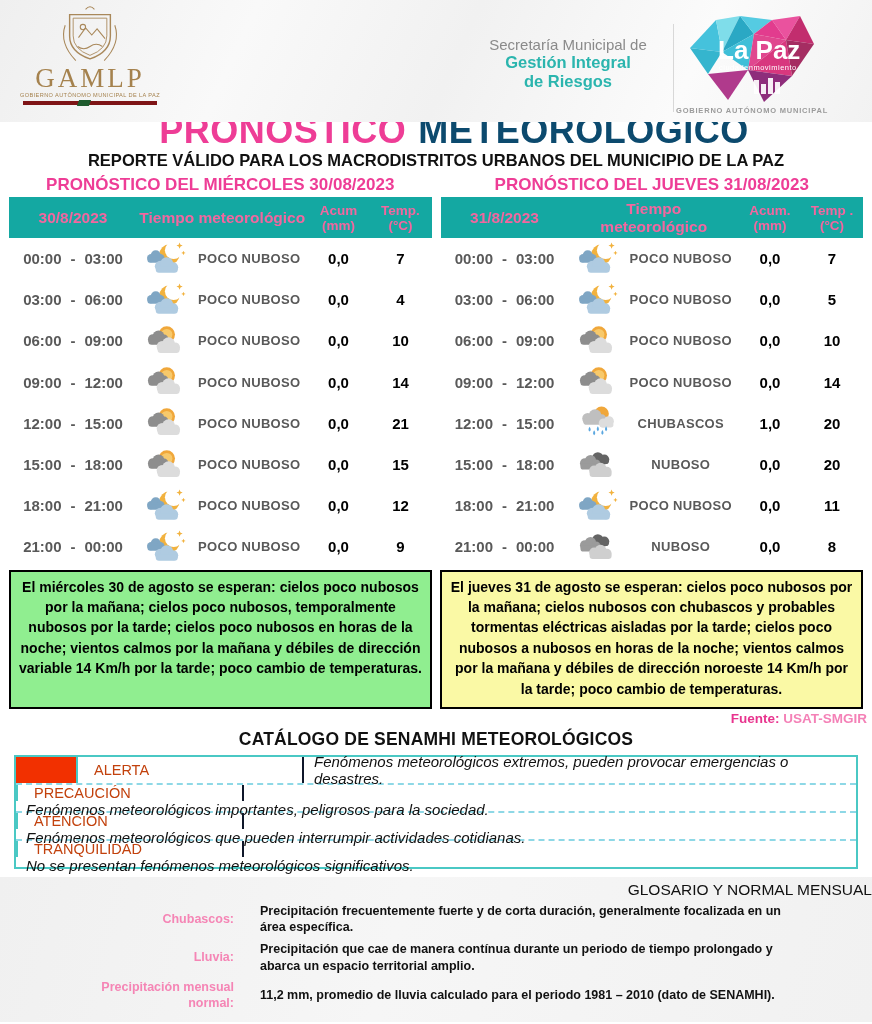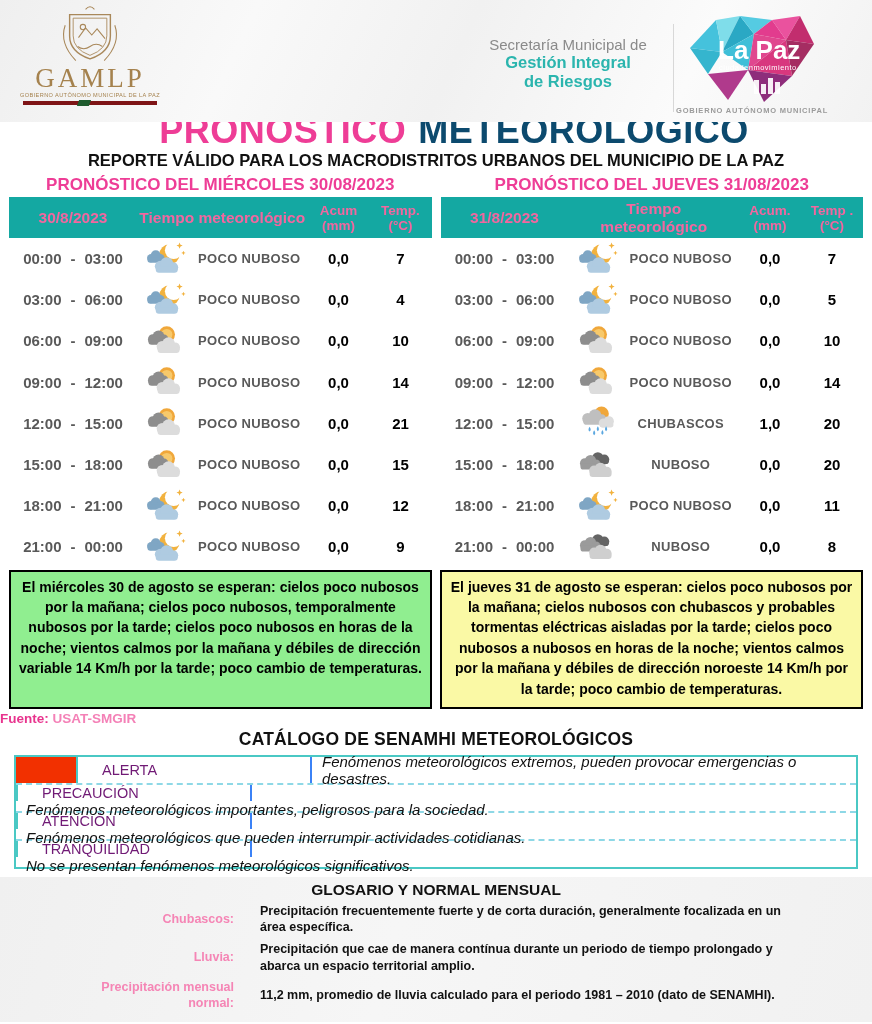--- a/index.html
+++ b/index.html
@@ -41,36 +41,36 @@
   .c-icon{width:54px;display:flex;justify-content:center;align-items:center;}
   .wicon{width:44px;height:38px;}
   .c-cond{flex:1;text-align:center;color:#595959;font-size:13px;font-weight:bold;letter-spacing:.3px;}
   .c-acum,.c-temp{width:62px;text-align:center;color:#000000;font-size:15px;font-weight:bold;}
 
   
   .summary-row{display:flex;gap:8px;padding:2px 9px 0;}
   .summary-box{flex:1;border:2.5px solid #000;min-height:125px;padding:5px 8px;font-size:14px;font-weight:bold;color:#000;text-align:center;line-height:1.46;}
   .summary-green{background:#90EE90;}
   .summary-yellow{background:#FAF9A5;}
-  .fuente{text-align:left;padding:2px 19px 0 0;font-size:13.5px;font-weight:bold;}
+  .fuente{text-align:right;padding:2px 5px 0 0;font-size:13.5px;font-weight:bold;}
   .fuente .f-label{color:#E8348E;}
   .fuente .f-value{color:#F481B7;}
 
   
   .catalog-title{text-align:center;font-size:17.5px;font-weight:bold;color:#111;margin-top:3px;letter-spacing:.2px;}
   .cat-table{margin:5px 14px 0;border:2px solid #4AC8C4;background:#fff;}
   .cat-row{display:flex;align-items:stretch;height:26px;}
   .cat-row + .cat-row{border-top:2px dashed #8ED8E6;flex-direction:column;}
   .cat-swatch{width:60px;}
-  .cat-label{width:208px;border-left:2px solid #4AC8C4;border-right:2px solid #3b82f6;display:flex;align-items:center;padding-left:24px;font-size:14.5px;color:#701a75;}
+  .cat-label{width:208px;border-left:2px solid #4AC8C4;border-right:2px solid #0f172a;display:flex;align-items:center;padding-left:16px;font-size:14.5px;color:#c2410c;}
   .cat-desc{flex:1;display:flex;align-items:center;padding-left:10px;font-style:italic;font-size:15px;color:#111;}
 
   
   .glossary{margin-top:8px;background:linear-gradient(105deg,#f0f0f0 0%,#f6f6f6 45%,#f1f1f1 100%);padding:4px 0 6px;}
-  .glossary-title{text-align:center;font-size:15.5px;font-weight:bold;color:#111;margin-bottom:4px;}
+  .glossary-title{text-align:right;font-size:15.5px;font-weight:normal;color:#111;margin-bottom:4px;}
   .gl-row{display:flex;align-items:center;padding-left:62px;margin-bottom:5px;}
   .gl-term{width:172px;text-align:right;color:#F585B5;font-weight:bold;font-size:12.5px;line-height:1.25;}
   .gl-def{flex:1;max-width:540px;margin-left:26px;color:#111;font-weight:bold;font-size:12.5px;line-height:1.35;}
   .vhpv{padding:3px 0 0 8px;color:#2AB8B0;font-weight:bold;font-size:13px;}
 </style>
 </head>
 <body>
 
 <svg width="0" height="0" style="position:absolute" aria-hidden="true">
   <defs>

